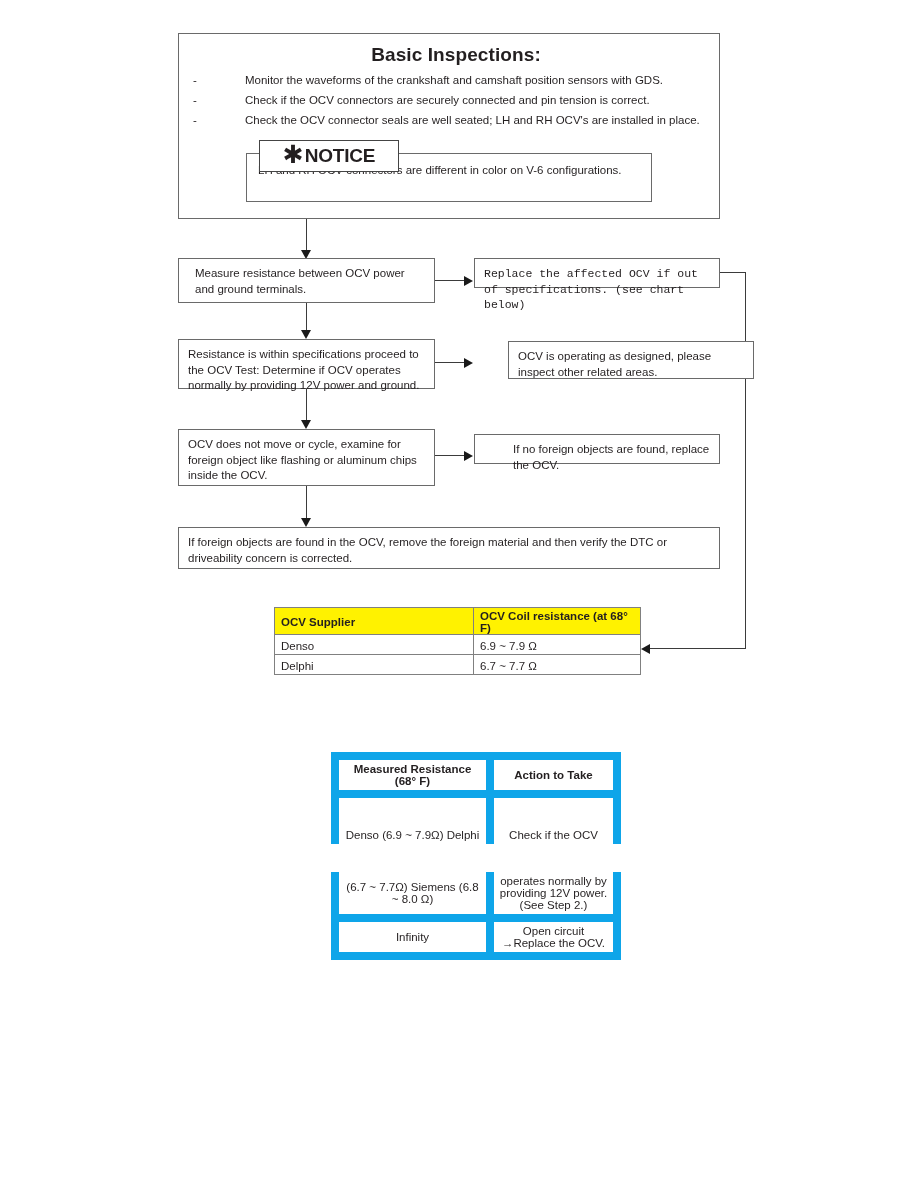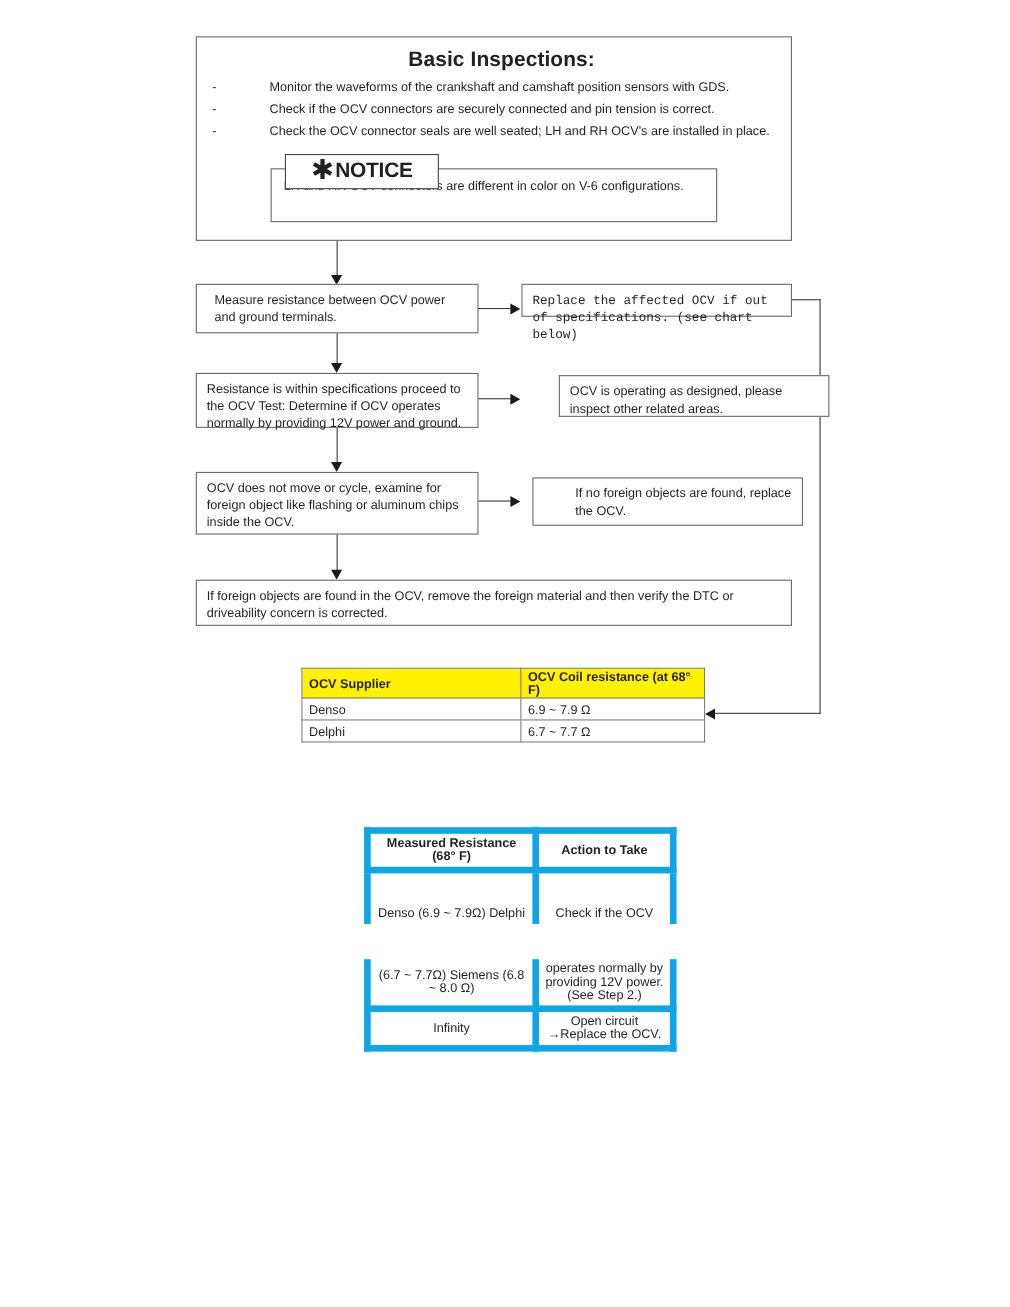--- a/index.html
+++ b/index.html
@@ -125,21 +125,21 @@
   }
   #supplier-table .c1 { width: 186px; }
 
   
   .mtable {
     border-collapse: collapse;
     font-size: 11.5px;
     table-layout: fixed;
   }
   .mtable td {
-    border: 6px solid #0ea5e9;
+    border: 8px solid #0ea5e9;
     text-align: center;
     vertical-align: middle;
     padding: 3px 2px;
     overflow: hidden;
     white-space: nowrap;
   }
   .mtable .cL { width: 143px; }
   .mtable .cR { width: 115px; }
   .mtable .hdr { font-weight: bold; }
   .wrapcell { white-space: normal; }
@@ -216,21 +216,21 @@
 <div class="abs vline" style="left:306px; top:389px; height:36px;"></div>
 <div class="abs arrow-down" style="left:301px; top:420px;"></div>
 
 <div class="abs flowbox" id="step3-left" style="left:178px; top:429px; width:257px; height:57px;">
   <p>OCV does not move or cycle, examine for foreign object like flashing or aluminum chips inside the OCV.</p>
 </div>
 
 <div class="abs hline" style="left:435px; top:455px; width:30px;"></div>
 <div class="abs arrow-right" style="left:464px; top:451px;"></div>
 
-<div class="abs flowbox" id="step3-right" style="left:484px; top:434px; width:246px; height:44px;padding-left:38px;">
+<div class="abs flowbox" id="step3-right" style="left:474px; top:434px; width:246px; height:30px;padding-left:38px;">
   <p>If no foreign objects are found, replace the OCV.</p>
 </div>
 
 <div class="abs vline" style="left:306px; top:486px; height:37px;"></div>
 <div class="abs arrow-down" style="left:301px; top:518px;"></div>
 
 <div class="abs flowbox" id="step4-full" style="left:178px; top:527px; width:542px; height:42px;">
   <p>If foreign objects are found in the OCV, remove the foreign material and then verify the DTC or driveability concern is corrected.</p>
 </div>
 

